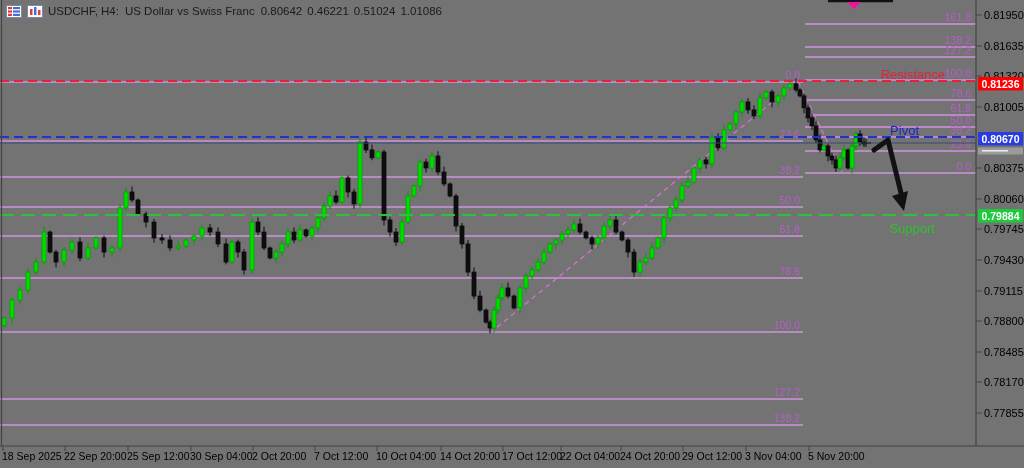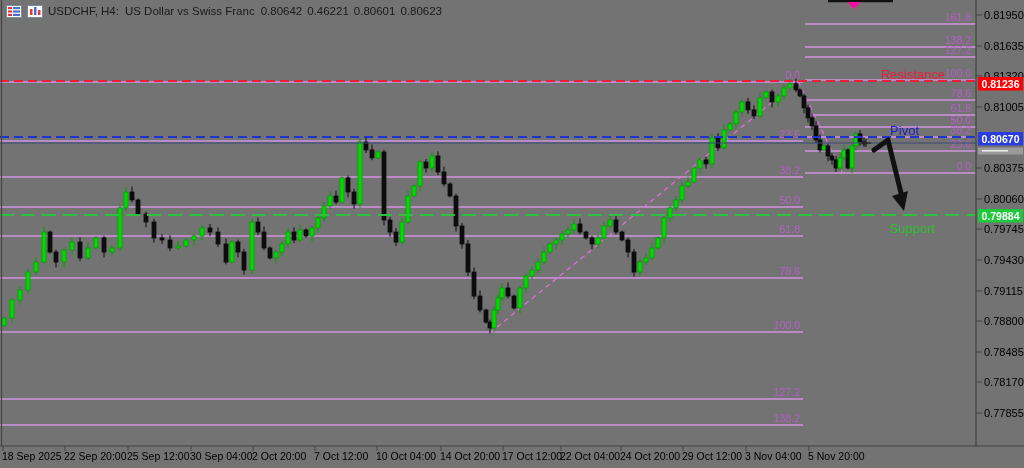--- a/index.html
+++ b/index.html
@@ -38,22 +38,22 @@
         <rect x="0.5" y="0.5" width="15" height="12" fill="#fff" stroke="#7a8aa0"></rect>
         <rect x="3" y="4" width="2.5" height="6" fill="#e23b3b"></rect>
         <rect x="7" y="2" width="2.5" height="8" fill="#4a6fd0"></rect>
         <rect x="11" y="5" width="2.5" height="5" fill="#e23b3b"></rect>
       </svg>
     </span>
     <span class="t">USDCHF, H4:</span>
     <span class="t">US Dollar vs Swiss Franc</span>
     <span class="num">0.80642</span>
     <span class="num">0.46221</span>
-    <span class="num">0.80601</span>
-    <span class="num">0.80623</span>
+    <span class="num">0.51024</span>
+    <span class="num">1.01086</span>
   </div>
   <svg id="chart" width="1024" height="468" viewBox="0 0 1024 468">
       <line x1="0" y1="82" x2="803" y2="82" stroke="#cf93dd" stroke-width="1.4"></line>
       <text x="800" y="79" text-anchor="end" class="fiblabel">0.0</text>
       <line x1="0" y1="141" x2="803" y2="141" stroke="#cf93dd" stroke-width="1.4"></line>
       <text x="800" y="138" text-anchor="end" class="fiblabel">23.6</text>
       <line x1="0" y1="177" x2="803" y2="177" stroke="#cf93dd" stroke-width="1.4"></line>
       <text x="800" y="174" text-anchor="end" class="fiblabel">38.2</text>
       <line x1="0" y1="207" x2="803" y2="207" stroke="#cf93dd" stroke-width="1.4"></line>
       <text x="800" y="204" text-anchor="end" class="fiblabel">50.0</text>

